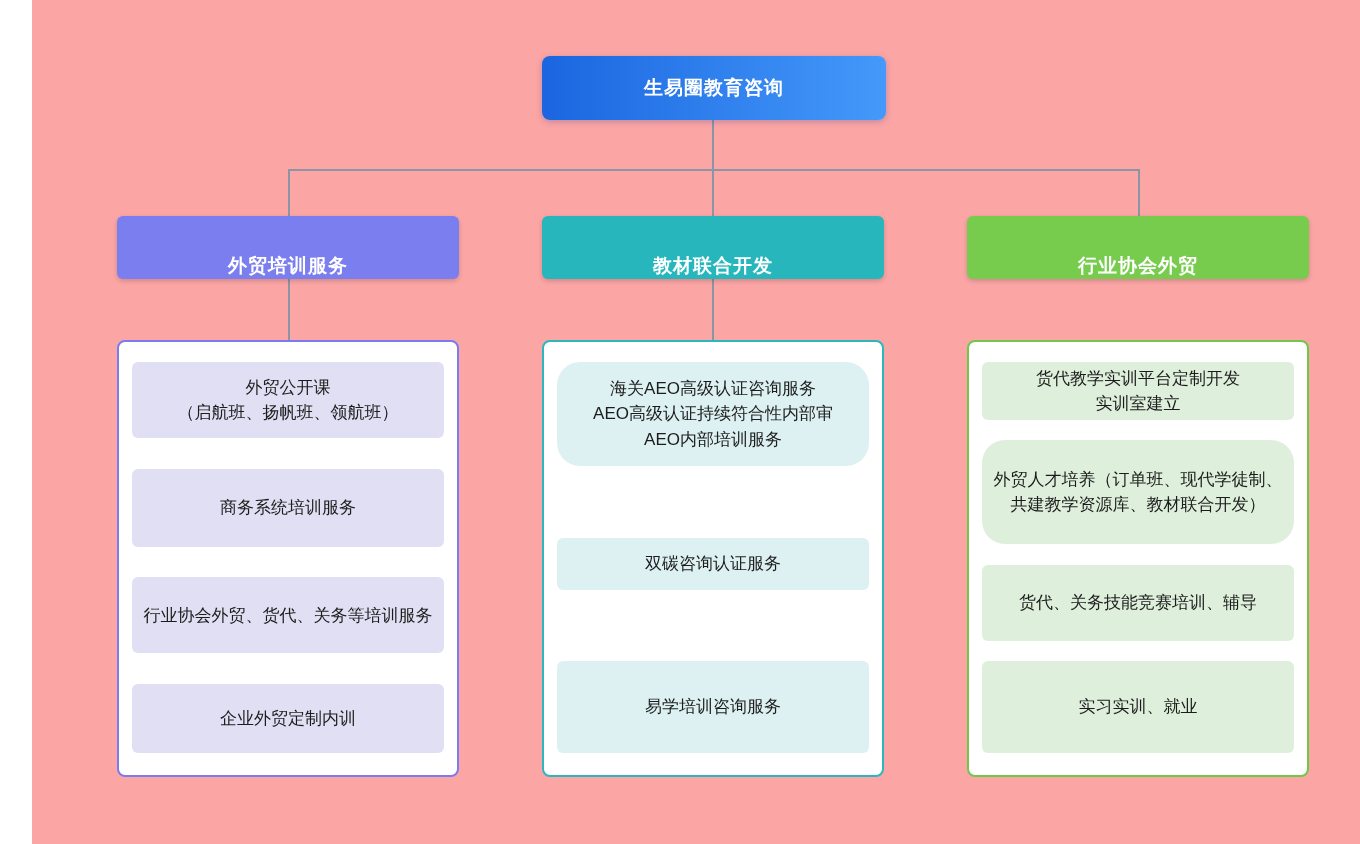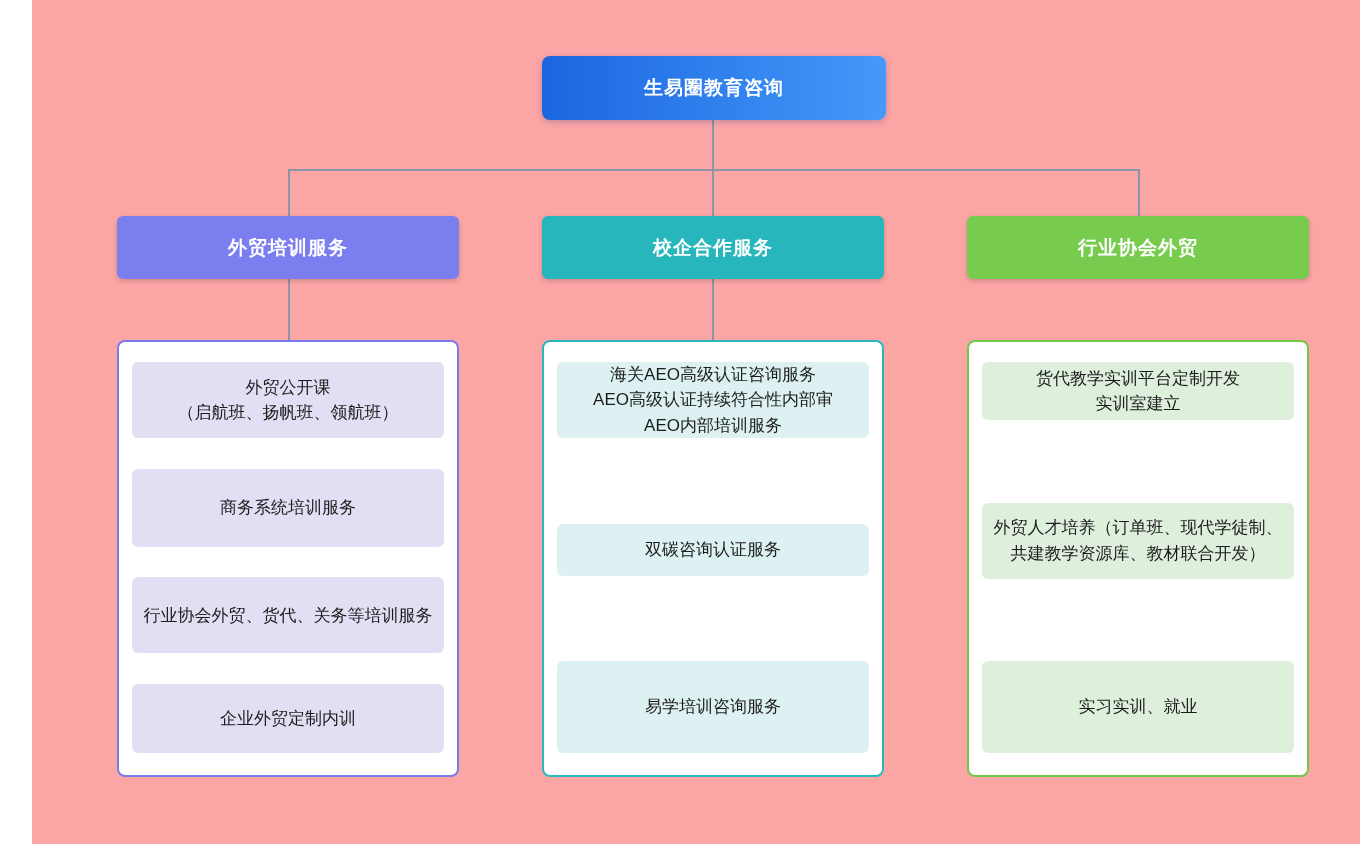--- a/index.html
+++ b/index.html
@@ -32,21 +32,21 @@
 
   
   .branch { position: absolute; top: 0; width: 342px; }
   .branch-header {
     position: absolute;
     top: 216px; left: 0;
     width: 342px; height: 63px;
     border-radius: 6px;
     background: var(--hc);
     box-shadow: 0 2px 5px rgba(0,0,0,0.18);
-    display: flex; align-items: center; justify-content: center;
+    display: flex; align-items: flex-end; justify-content: center;
     color: #ffffff; font-size: 19px; font-weight: bold;
     letter-spacing: 1px;
   }
   .branch-box {
     position: absolute;
     top: 340px; left: 0;
     width: 342px; height: 437px;
     box-sizing: border-box;
     border: 2px solid var(--bc);
     border-radius: 8px;
@@ -61,21 +61,21 @@
     display: flex; align-items: center; justify-content: center;
     text-align: center;
     white-space: pre-line;
     color: #1c1c1c;
     font-size: 17px;
     line-height: 1.5;
     padding: 4px 10px;
   }
   .h73 { height: 52px; } .h74 { height: 92px; } .h75 { height: 58px; }
   .h76 { height: 76px; } .h77 { height: 69px; } .h78 { height: 78px; }
-  .h104 { height: 76px; }
+  .h104 { height: 104px; border-radius: 23px; }
 </style>
 </head>
 <body>
 
 <div class="canvas" style="--line: #8b95a5;">
 
   <div class="connector v" style="left:680px; top:120px; height:50px;"></div>
   <div class="connector h" style="left:256px; top:169px; width:851px;"></div>
   <div class="connector v" style="left:256px; top:169px; height:48px;"></div>
   <div class="connector v" style="left:680px; top:169px; height:48px;"></div>
@@ -95,36 +95,37 @@
       <div class="branch-item h76">外贸公开课
 （启航班、扬帆班、领航班）</div>
       <div class="branch-item h78">商务系统培训服务</div>
       <div class="branch-item h76">行业协会外贸、货代、关务等培训服务</div>
       <div class="branch-item h77">企业外贸定制内训</div>
     </div>
   </div>
 
   <div class="branch" style="left: 510px; --hc: #26b6bc; --bc: #2ab8be; --ib: #ddf1f2;">
     <div class="branch-header">
-      <span>校企合作服务</span>
+      <span>教材联合开发</span>
     </div>
     <div class="branch-box">
       <div class="branch-item h104">海关AEO高级认证咨询服务
 AEO高级认证持续符合性内部审
 AEO内部培训服务</div>
       <div class="branch-item h73">双碳咨询认证服务</div>
       <div class="branch-item h74">易学培训咨询服务</div>
     </div>
   </div>
 
   <div class="branch" style="left: 935px; --hc: #77cc4e; --bc: #70c84a; --ib: #def0dc;">
     <div class="branch-header">
       <span>行业协会外贸</span>
     </div>
     <div class="branch-box">
       <div class="branch-item h75">货代教学实训平台定制开发
 实训室建立</div>
       <div class="branch-item h104">外贸人才培养（订单班、现代学徒制、共建教学资源库、教材联合开发）</div>
+      <div class="branch-item h76">货代、关务技能竞赛培训、辅导</div>
       <div class="branch-item h74">实习实训、就业</div>
     </div>
   </div>
 
 </div>
 
 </body></html>

